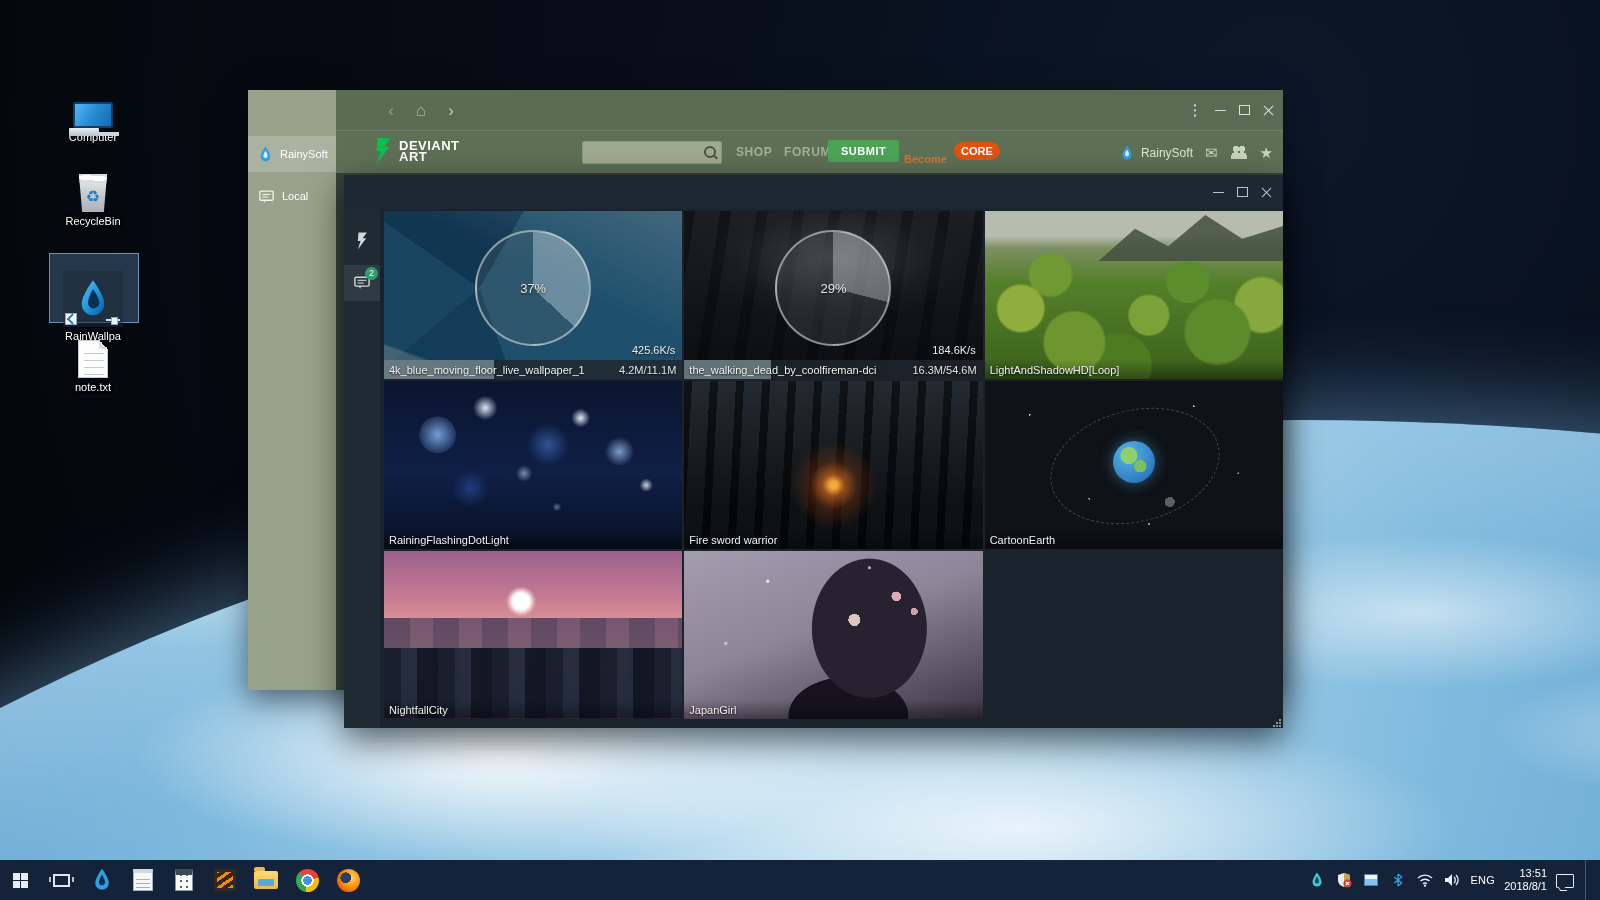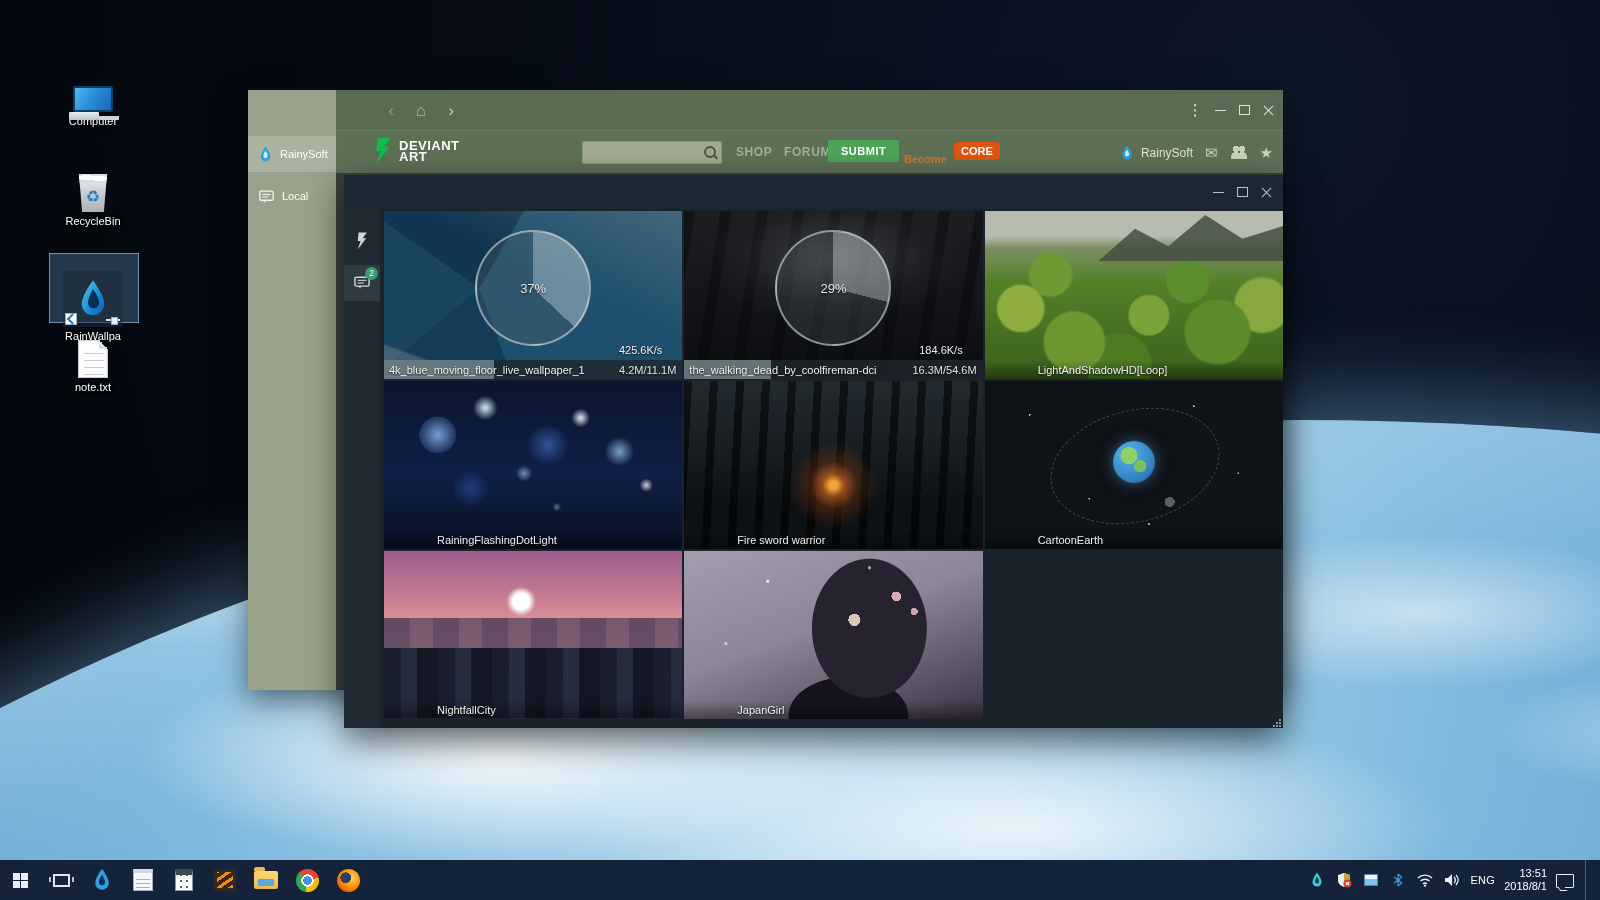--- a/index.html
+++ b/index.html
@@ -62,21 +62,21 @@
   .da-logo { position:absolute; left:36px; top:7px; display:flex; align-items:center; gap:5px; }
   .da-logotext { color:#fff; font-weight:bold; font-size:13px; line-height:11px; letter-spacing:.5px; }
   .da-search { position:absolute; left:246px; top:10px; width:140px; height:23px; background:#9fab91; border:1px solid #8b977e; border-radius:2px; display:flex; align-items:center; }
   .da-search input { flex:1; min-width:0; height:100%; border:0; background:transparent; outline:none; padding:0 4px; font-size:12px; color:#333; }
   .mag { width:17px; height:19px; position:relative; margin-right:2px; }
   .mag::before { content:""; position:absolute; left:2px; top:3px; width:8px; height:8px; border:2px solid #4a5442; border-radius:50%; }
   .mag::after { content:""; position:absolute; left:11px; top:13px; width:5px; height:0; border-top:2px solid #4a5442; transform:rotate(45deg); }
   .da-menu-item { position:absolute; top:14px; font-size:12px; font-weight:bold; letter-spacing:.6px; color:#a3b09b; }
   .da-submit { position:absolute; left:492px; top:9px; padding:5px 13px; background:#4da457; color:#fff; font-size:11px; font-weight:bold; letter-spacing:.5px; border-radius:2px; }
   .da-become { position:absolute; left:568px; top:14px; font-size:11px; font-weight:bold; color:#d8742a;margin-top:8px; }
-  .da-core { position:absolute; left:618px; top:11px; padding:3px 7px; background:#e0540e; color:#fff; font-size:11px; font-weight:bold; border-radius:4px; }
+  .da-core { position:absolute; left:618px; top:11px; padding:3px 7px; background:#e0540e; color:#fff; font-size:11px; font-weight:bold; border-radius:9px; }
   .da-user { position:absolute; right:10px; top:0; height:43px; display:flex; align-items:center; gap:12px; color:#c9d3bd; }
   .da-user .uname { font-size:12px; color:#dfe6d6; margin-left:-4px; }
   .glyph16 { font-size:15px; }
   .people { width:18px; height:13px;
     background:
       radial-gradient(circle 3px at 6px 3px,  currentColor 99%, transparent),
       radial-gradient(circle 3px at 12px 3px, currentColor 99%, transparent),
       radial-gradient(ellipse 5px 5px at 6px 11px,  currentColor 99%, transparent),
       radial-gradient(ellipse 5px 5px at 12px 11px, currentColor 99%, transparent); }
 
@@ -94,27 +94,27 @@
     background:radial-gradient(circle 1px at 7px 1px,#8a949c 99%,transparent), radial-gradient(circle 1px at 7px 4px,#8a949c 99%,transparent), radial-gradient(circle 1px at 4px 4px,#8a949c 99%,transparent), radial-gradient(circle 1px at 7px 7px,#8a949c 99%,transparent), radial-gradient(circle 1px at 4px 7px,#8a949c 99%,transparent), radial-gradient(circle 1px at 1px 7px,#8a949c 99%,transparent); }
 
   .tile { position:relative; overflow:hidden; }
   .tile .art { position:absolute; inset:0; }
   .tile .shade { position:absolute; inset:0; background:rgba(8,14,20,.38); }
   .pcircle { position:absolute; left:50%; top:19px; width:116px; height:116px; margin-left:-58px; border-radius:50%;
     border:2px solid rgba(225,232,232,.55);
     background:conic-gradient(rgba(235,240,240,.38) calc(var(--p,0)*1%), rgba(95,105,110,.25) 0);
     display:flex; align-items:center; justify-content:center; }
   .pcircle .pct { font-size:13px; color:#e4e8e8; text-shadow:0 1px 2px rgba(0,0,0,.8); }
-  .speed { position:absolute; right:20px; bottom:23px; font-size:11px; color:#eceff0; text-shadow:0 1px 2px rgba(0,0,0,.8); }
+  .speed { position:absolute; right:7px; bottom:23px; font-size:11px; color:#eceff0; text-shadow:0 1px 2px rgba(0,0,0,.8); }
   .caption { position:absolute; left:0; right:0; bottom:0; height:19px; display:flex; align-items:center; font-size:11px; color:#f0f2f2; }
   .caption .t { position:relative; z-index:2; padding-left:5px; white-space:nowrap; overflow:hidden; flex:1; text-shadow:0 1px 2px rgba(0,0,0,.85); }
   .caption .sz { position:relative; z-index:2; padding-right:6px; text-shadow:0 1px 2px rgba(0,0,0,.85); color:#dfe3e3; }
   .caption.dl { background:rgba(32,39,45,.82); }
   .caption.dl .fill { position:absolute; left:0; top:0; bottom:0; width:calc(var(--p,0)*1%); background:rgba(172,196,200,.5); }
-  .caption.plain { background:linear-gradient(transparent, rgba(0,0,0,.38));padding-left:48px; }
+  .caption.plain { background:linear-gradient(transparent, rgba(0,0,0,.38)); }
 
   
   .art1 { background:
     linear-gradient(205deg, rgba(255,255,255,.28), transparent 42%),
     linear-gradient(20deg, rgba(230,240,245,.35) 0 12%, transparent 13%),
     conic-gradient(from 90deg at 32% 46%, #2c7aa3 0 70deg, #1b5a83 0 140deg, #26688f 0 215deg, #174f77 0 300deg, #2c7aa3 0),
     #1b5a83; }
   .art2 { background:
     radial-gradient(ellipse 62% 52% at 50% 28%, rgba(150,150,150,.5), rgba(70,70,70,.2) 52%, transparent 72%),
     repeating-linear-gradient(99deg, rgba(0,0,0,.42) 0 11px, transparent 11px 36px),
@@ -219,21 +219,21 @@
   .show-desktop { width:5px; height:40px; border-left:1px solid rgba(255,255,255,.25); margin-left:2px; }
 </style>
 </head>
 <body>
 
 <div class="space"></div>
 <div class="earth"></div>
 
 <div class="sel-box"></div>
 
-<div class="dicon" style="left:49px; top:68px;">
+<div class="dicon" style="left:49px; top:84px;">
   <div class="dart">
       <div class="monitor"></div>
     </div>
   <div class="dlabel">Computer</div>
 </div>
 
 <div class="dicon" style="left:49px; top:168px;">
   <div class="dart">
       <div class="bin">
         <span class="recycle-glyph">♻</span>

